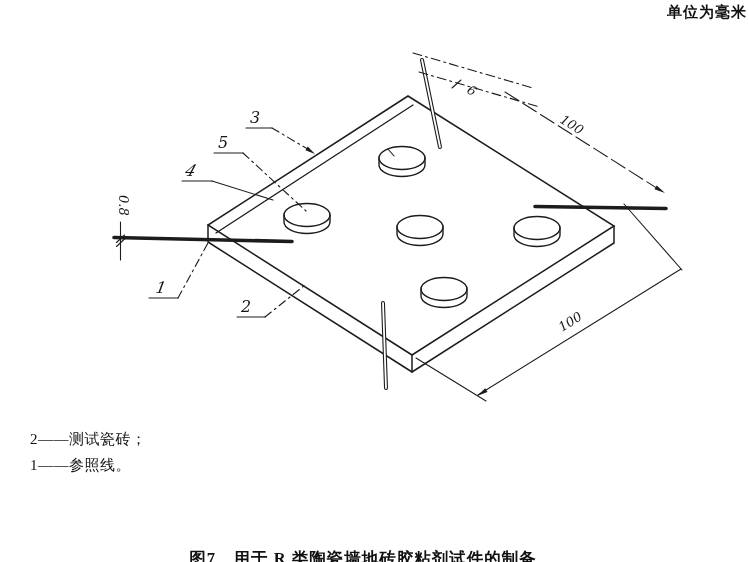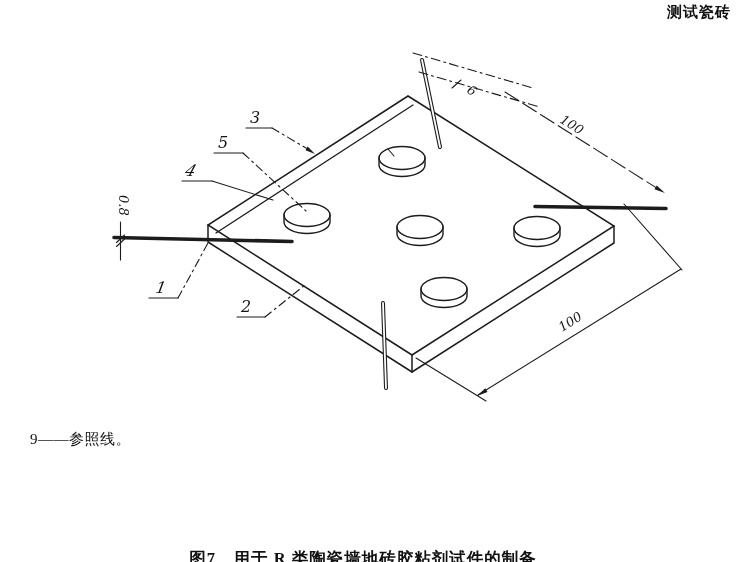--- a/index.html
+++ b/index.html
@@ -135,21 +135,22 @@
 
       <g stroke-width="1.1">
         <text class="callout" stroke="none" fill="#161616" x="218" y="148">5</text>
         <line x1="214" y1="153" x2="243" y2="153"></line>
         <line x1="243" y1="153" x2="306" y2="211" stroke-dasharray="8 4 2 4"></line>
       </g>
 
     </g>
   </svg>
 
-  <div class="unit-note">测试瓷砖</div>
+  <div class="unit-note">单位为毫米</div>
 
   <div class="legend">
-    <div>9——参照线。</div>
+    <div>2——测试瓷砖；</div>
+    <div>1——参照线。</div>
   </div>
 
   <div class="caption">图7　用于 R 类陶瓷墙地砖胶粘剂试件的制备</div>
 
 </div>
 
 </body></html>

